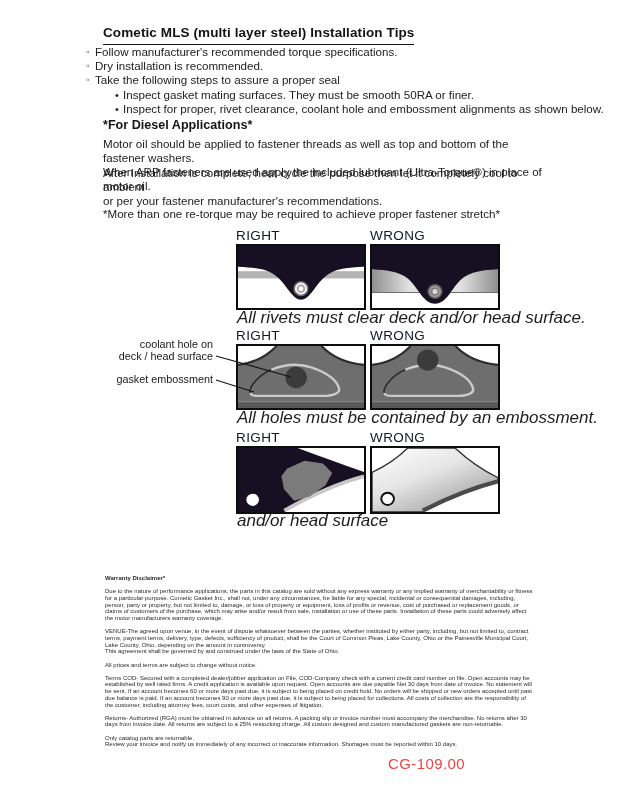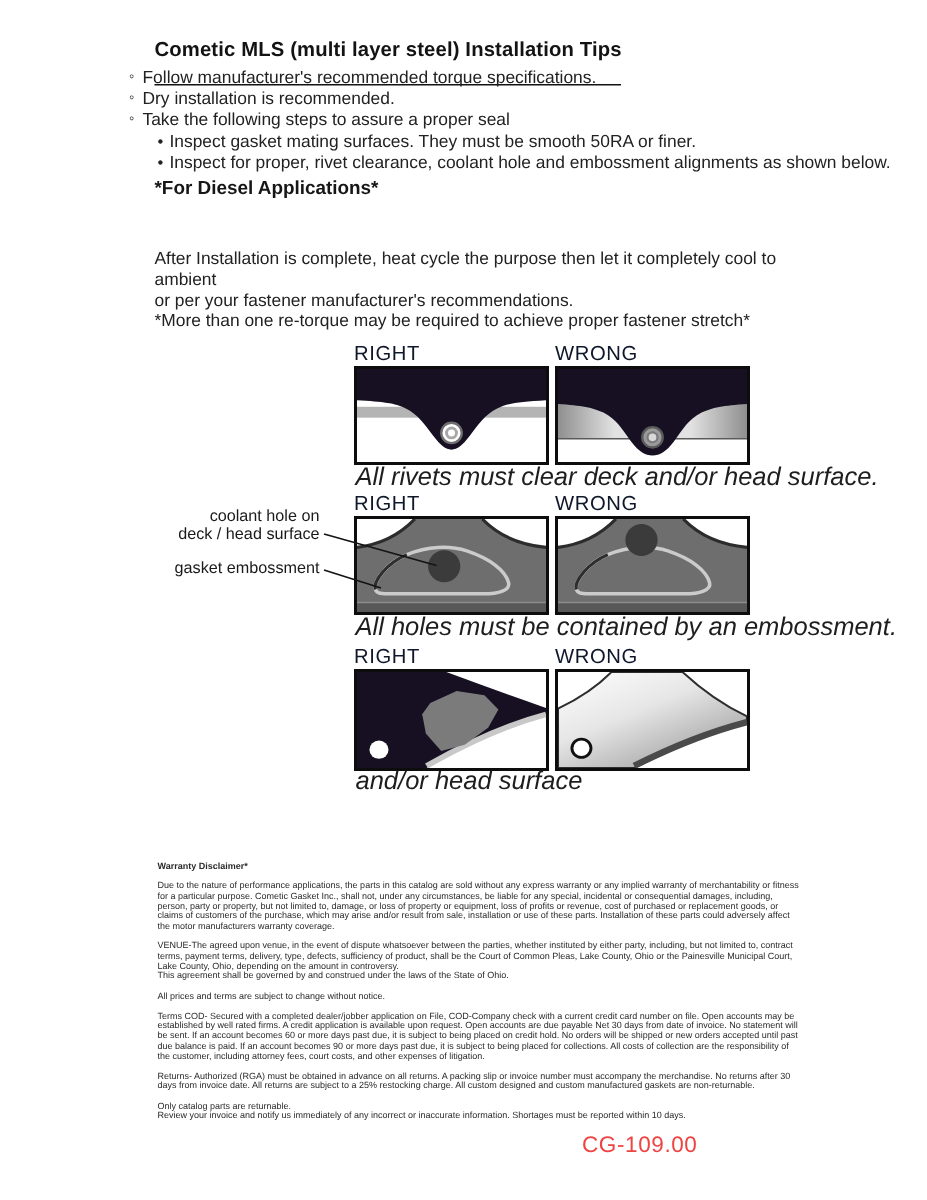--- a/index.html
+++ b/index.html
@@ -1,24 +1,24 @@
 <!DOCTYPE html>
 <html><head>
 <meta charset="utf-8">
 <style>
   html,body{margin:0;padding:0;background:#ffffff;}
   .page{position:relative;width:618px;height:800px;background:#ffffff;overflow:hidden;
         font-family:"Liberation Sans", sans-serif;color:#1c1c1c;}
   .abs{position:absolute;}
   .title{left:103px;top:25px;font-size:13.5px;font-weight:bold;color:#131313;
-         border-bottom:1.6px solid #131313;padding-bottom:16px;letter-spacing:0.1px;}
+         border-bottom:1.6px solid #131313;padding-bottom:4px;letter-spacing:0.1px;}
   .bullets{left:86px;top:45px;font-size:11.6px;line-height:14.2px;color:#222;}
   .b-row{white-space:nowrap;}
   .b-mark{display:inline-block;width:9px;font-size:10px;vertical-align:top;}
-  .sb-row{margin-left:19px;white-space:nowrap;}
+  .sb-row{margin-left:29px;white-space:nowrap;}
   .sb-mark{display:inline-block;width:8px;font-size:11px;vertical-align:top;}
   .diesel-h{left:103px;top:118px;font-size:12.6px;font-weight:bold;color:#161616;}
   .para{left:103px;width:445px;font-size:11.6px;line-height:14px;color:#222;}
   .p1{top:137px;} .p2{top:166px;} .p3{top:207px;}
   .hdr{width:130px;text-align:left;font-size:13.5px;letter-spacing:0.4px;color:#0f172a;}
   .hL{left:236px;} .hR{left:370px;}
   .h1{top:228px;} .h2{top:328px;} .h3{top:430px;}
   .dbox{border:2px solid #0d0d0d;background:#fff;line-height:0;}
   .bL{left:236px;} .bR{left:370px;}
   .r1{top:244px;} .r2{top:344px;} .r3{top:446px;}
@@ -52,20 +52,24 @@
     </div>
     <div class="sb-row">
       <span class="sb-mark">•</span><span>Inspect gasket mating surfaces.  They must be smooth 50RA or finer.</span>
     </div>
     <div class="sb-row">
       <span class="sb-mark">•</span><span>Inspect for proper, rivet clearance, coolant hole and embossment alignments as shown below.</span>
     </div>
   </div>
 
   <div class="abs diesel-h">*For Diesel Applications*</div>
+  <div class="abs para p1">
+    <div>Motor oil should be applied to fastener threads as well as top and bottom of the fastener washers.</div>
+    <div>When ARP fasteners are used apply the included lubricant (Ultra-Torque®) in place of motor oil.</div>
+  </div>
   <div class="abs para p2">
     <div>After Installation is complete, heat cycle the purpose then let it completely cool to ambient</div>
     <div>or per your fastener manufacturer's recommendations.</div>
   </div>
   <div class="abs para p3">*More than one re-torque may be required to achieve proper fastener stretch*</div>
 
   <div class="abs hdr hL h1">RIGHT</div>
   <div class="abs hdr hR h1">WRONG</div>
 
   <div class="abs dbox bL r1">

